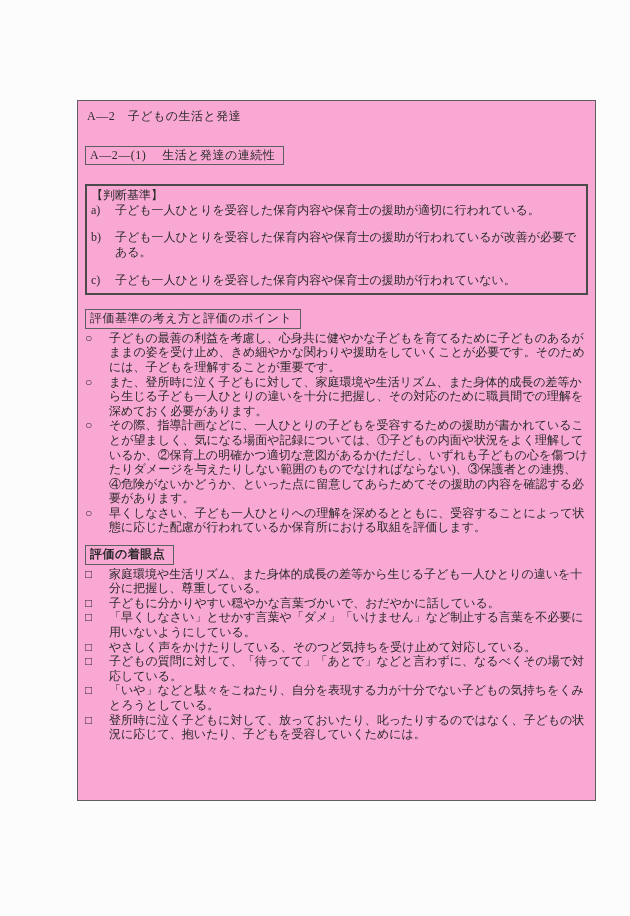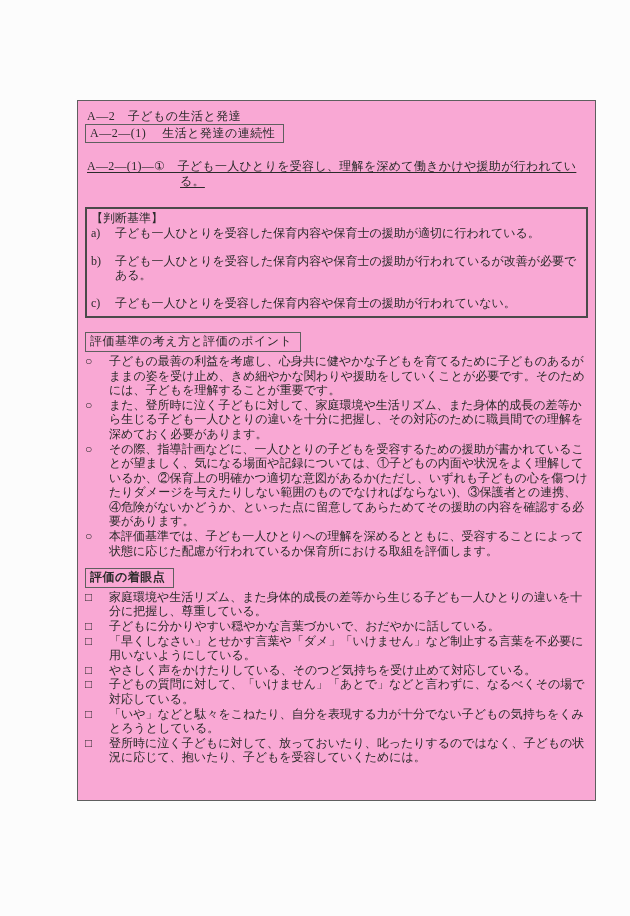--- a/index.html
+++ b/index.html
@@ -35,21 +35,21 @@
   }
   .label-box {
     display: inline-block;
     border: 1px solid #5f5f5f;
     padding: 1px 8px 2px 4px;
     margin-top: 15px;
     background: transparent;
     letter-spacing: 0.5px;
   }
   .subsection-box {
-    margin-top: 0;
+    margin-top: 22px;
   }
   .item-heading {
     margin: 16px 0 0 2px;
     padding-left: 93px;
     text-indent: -93px;
     letter-spacing: 0.3px;
   }
   .item-heading .underline {
     text-decoration: underline;
     text-underline-offset: 2px;
@@ -95,23 +95,20 @@
 </style>
 </head>
 <body>
 
 <div class="doc-frame">
 
   <div class="doc-title">A―2　子どもの生活と発達</div>
 
   <div class="label-box subsection-box">A―2―(1)　 生活と発達の連続性</div>
 
-  <div class="item-heading">
-    <span class="underline">A―2―(1)―①　子ども一人ひとりを受容し、理解を深めて働きかけや援助が行われている。</span>
-  </div>
 
   <div class="criteria-box">
     <div class="criteria-title">【判断基準】</div>
     <div class="list-item first">
       <span class="marker">a)</span>
       <span class="ltext">子ども一人ひとりを受容した保育内容や保育士の援助が適切に行われている。</span>
     </div>
     <div class="list-item">
       <span class="marker">b)</span>
       <span class="ltext">子ども一人ひとりを受容した保育内容や保育士の援助が行われているが改善が必要である。</span>
@@ -132,21 +129,21 @@
     <div class="list-item">
       <span class="marker">○</span>
       <span class="ltext">また、登所時に泣く子どもに対して、家庭環境や生活リズム、また身体的成長の差等から生じる子ども一人ひとりの違いを十分に把握し、その対応のために職員間での理解を深めておく必要があります。</span>
     </div>
     <div class="list-item">
       <span class="marker">○</span>
       <span class="ltext">その際、指導計画などに、一人ひとりの子どもを受容するための援助が書かれていることが望ましく、気になる場面や記録については、①子どもの内面や状況をよく理解しているか、②保育上の明確かつ適切な意図があるか(ただし、いずれも子どもの心を傷つけたりダメージを与えたりしない範囲のものでなければならない)、③保護者との連携、④危険がないかどうか、といった点に留意してあらためてその援助の内容を確認する必要があります。</span>
     </div>
     <div class="list-item">
       <span class="marker">○</span>
-      <span class="ltext">本評価基準では、子ども一人ひとりへの理解を深めるとともに、受容することによって状態に応じた配慮が行われているか保育所における取組を評価します。</span>
+      <span class="ltext">早くしなさい、子ども一人ひとりへの理解を深めるとともに、受容することによって状態に応じた配慮が行われているか保育所における取組を評価します。</span>
     </div>
   </div>
 
   <div class="label-box section-label focus-gap">評価の着眼点</div>
 
   <div class="bullet-list">
     <div class="list-item">
       <span class="marker">□</span>
       <span class="ltext">家庭環境や生活リズム、また身体的成長の差等から生じる子ども一人ひとりの違いを十分に把握し、尊重している。</span>
     </div>
@@ -157,21 +154,21 @@
     <div class="list-item">
       <span class="marker">□</span>
       <span class="ltext">「早くしなさい」とせかす言葉や「ダメ」「いけません」など制止する言葉を不必要に用いないようにしている。</span>
     </div>
     <div class="list-item">
       <span class="marker">□</span>
       <span class="ltext">やさしく声をかけたりしている、そのつど気持ちを受け止めて対応している。</span>
     </div>
     <div class="list-item">
       <span class="marker">□</span>
-      <span class="ltext">子どもの質問に対して、「いけません」「あとで」などと言わずに、なるべくその場で対応している。</span>
+      <span class="ltext">子どもの質問に対して、「待ってて」「あとで」などと言わずに、なるべくその場で対応している。</span>
     </div>
     <div class="list-item">
       <span class="marker">□</span>
       <span class="ltext">「いや」などと駄々をこねたり、自分を表現する力が十分でない子どもの気持ちをくみとろうとしている。</span>
     </div>
     <div class="list-item">
       <span class="marker">□</span>
       <span class="ltext">登所時に泣く子どもに対して、放っておいたり、叱ったりするのではなく、子どもの状況に応じて、抱いたり、子どもを受容していくためには。</span>
     </div>
   </div>

